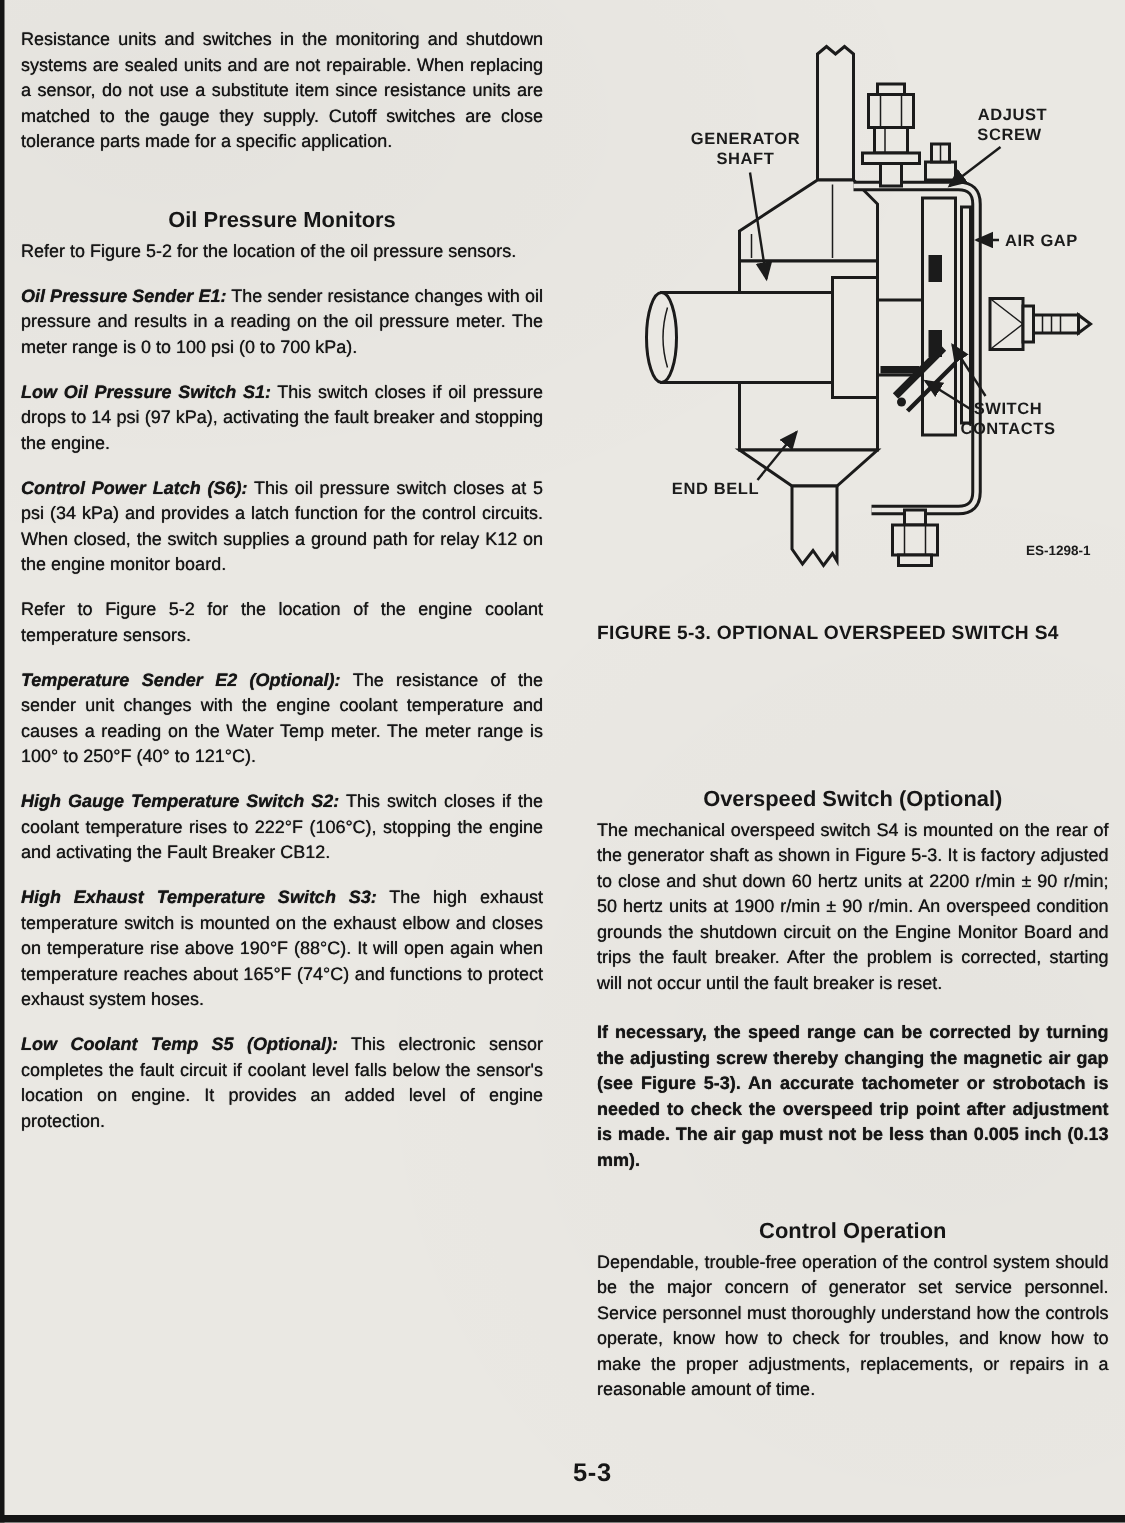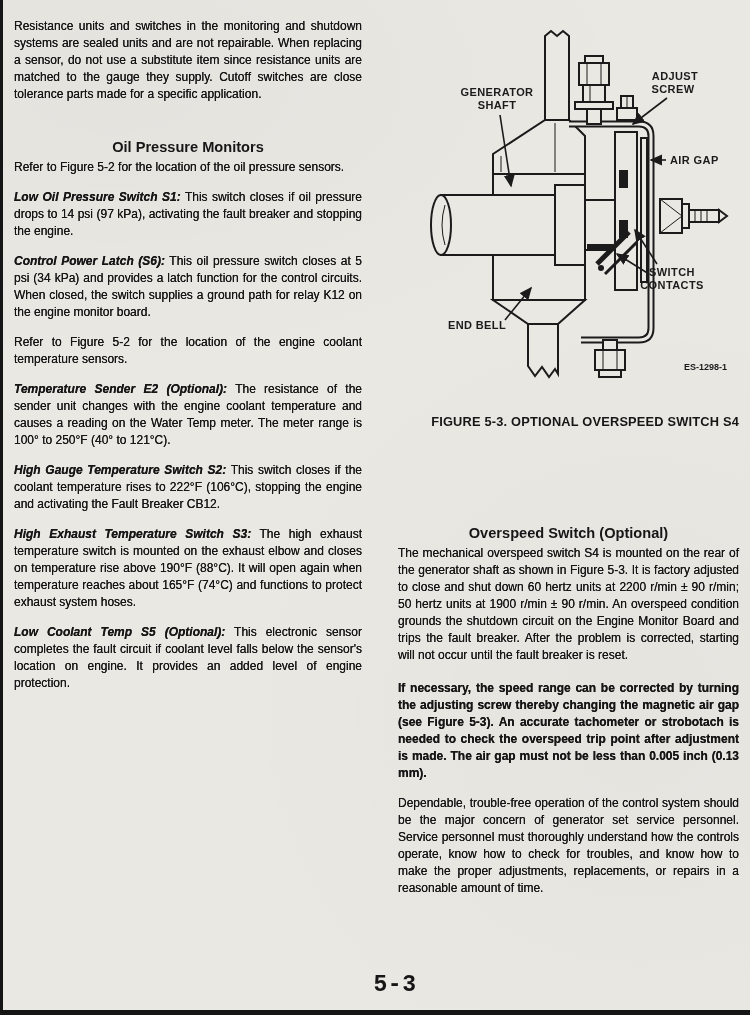--- a/index.html
+++ b/index.html
@@ -16,43 +16,44 @@
   .edge-bottom{position:absolute;left:0;bottom:0;width:750px;height:5px;background:#151515;}
   .col{position:absolute;text-align:justify;}
   .col-left{left:14px;top:18px;width:348px;}
   .col-right-text{left:398px;top:524px;width:341px;}
   p.para{margin:0 0 13px 0;font-size:12px;line-height:17px;font-weight:400;
          text-shadow:0 0 0.5px currentColor;}
   h3.hd{margin:35px 0 3px 0;font-size:14.6px;line-height:18px;font-weight:700;text-align:center;}
   h3.hd-first{margin-top:0;}
   .term{font-weight:700;font-style:italic;}
   .fig-svg{position:absolute;left:405px;top:22px;}
-  .fig-caption{position:absolute;left:398px;top:414px;width:341px;text-align:right;
+  .fig-caption{position:absolute;left:398px;top:414px;width:341px;text-align:left;
                font-size:12.8px;font-weight:700;letter-spacing:0.2px;}
   .page-num{position:absolute;left:60px;top:972px;width:670px;text-align:center;
-            font-size:23px;font-weight:700;letter-spacing:0.5px;font-family:Liberation Mono, monospace;}
+            font-size:17px;font-weight:700;letter-spacing:0.5px;}
   .sv-label{font-family:"Liberation Sans", sans-serif;font-size:11px;font-weight:700;
             letter-spacing:0.4px;fill:#1b1b1b;}
   .sv-ref{font-family:"Liberation Sans", sans-serif;font-size:9px;font-weight:700;fill:#1b1b1b;}
   .fillp{fill:#eae8e3;stroke:#1b1b1b;stroke-width:2;}
   .thin{stroke:#1b1b1b;stroke-width:1;fill:none;}
   .lead{stroke:#1b1b1b;stroke-width:1.6;fill:none;}
 </style>
 </head>
 <body>
 
 <div class="edge-left"></div>
 <div class="edge-bottom"></div>
 
 <div class="col col-left">
   <p class="para">Resistance units and switches in the monitoring and shutdown systems are sealed units and are not repairable. When replacing a sensor, do not use a substitute item since resistance units are matched to the gauge they supply. Cutoff switches are close tolerance parts made for a specific application.</p>
 
   <h3 class="hd">Oil Pressure Monitors</h3>
   <p class="para">Refer to Figure 5-2 for the location of the oil pressure sensors.</p>
 
+  <p class="para"><span class="term">Oil Pressure Sender E1:</span><span> The sender resistance changes with oil pressure and results in a reading on the oil pressure meter. The meter range is 0 to 100 psi (0 to 700 kPa).</span></p>
 
   <p class="para"><span class="term">Low Oil Pressure Switch S1:</span><span> This switch closes if oil pressure drops to 14 psi (97 kPa), activating the fault breaker and stopping the engine.</span></p>
 
   <p class="para"><span class="term">Control Power Latch (S6):</span><span> This oil pressure switch closes at 5 psi (34 kPa) and provides a latch function for the control circuits. When closed, the switch supplies a ground path for relay K12 on the engine monitor board.</span></p>
 
 
   <p class="para">Refer to Figure 5-2 for the location of the engine coolant temperature sensors.</p>
 
   <p class="para"><span class="term">Temperature Sender E2 (Optional):</span><span> The resistance of the sender unit changes with the engine coolant temperature and causes a reading on the Water Temp meter. The meter range is 100° to 250°F (40° to 121°C).</span></p>
 
@@ -164,16 +165,17 @@
   <text class="sv-ref" x="322" y="348" text-anchor="end">ES-1298-1</text>
 </svg>
 
 <div class="fig-caption">FIGURE 5-3. OPTIONAL OVERSPEED SWITCH S4</div>
 
 <div class="col col-right-text">
   <h3 class="hd hd-first">Overspeed Switch (Optional)</h3>
   <p class="para">The mechanical overspeed switch S4 is mounted on the rear of the generator shaft as shown in Figure 5-3. It is factory adjusted to close and shut down 60 hertz units at 2200 r/min ± 90 r/min; 50 hertz units at 1900 r/min ± 90 r/min. An overspeed condition grounds the shutdown circuit on the Engine Monitor Board and trips the fault breaker. After the problem is corrected, starting will not occur until the fault breaker is reset.</p>
   <p class="para" style="margin-top:16px;font-weight:bold;">If necessary, the speed range can be corrected by turning the adjusting screw thereby changing the magnetic air gap (see Figure 5-3). An accurate tachometer or strobotach is needed to check the overspeed trip point after adjustment is made. The air gap must not be less than 0.005 inch (0.13 mm).</p>
 
+  <h3 class="hd" style="margin-top:30px;">Control Operation</h3>
   <p class="para">Dependable, trouble-free operation of the control system should be the major concern of generator set service personnel. Service personnel must thoroughly understand how the controls operate, know how to check for troubles, and know how to make the proper adjustments, replacements, or repairs in a reasonable amount of time.</p>
 </div>
 
 <div class="page-num">5-3</div>
 
 </body></html>

